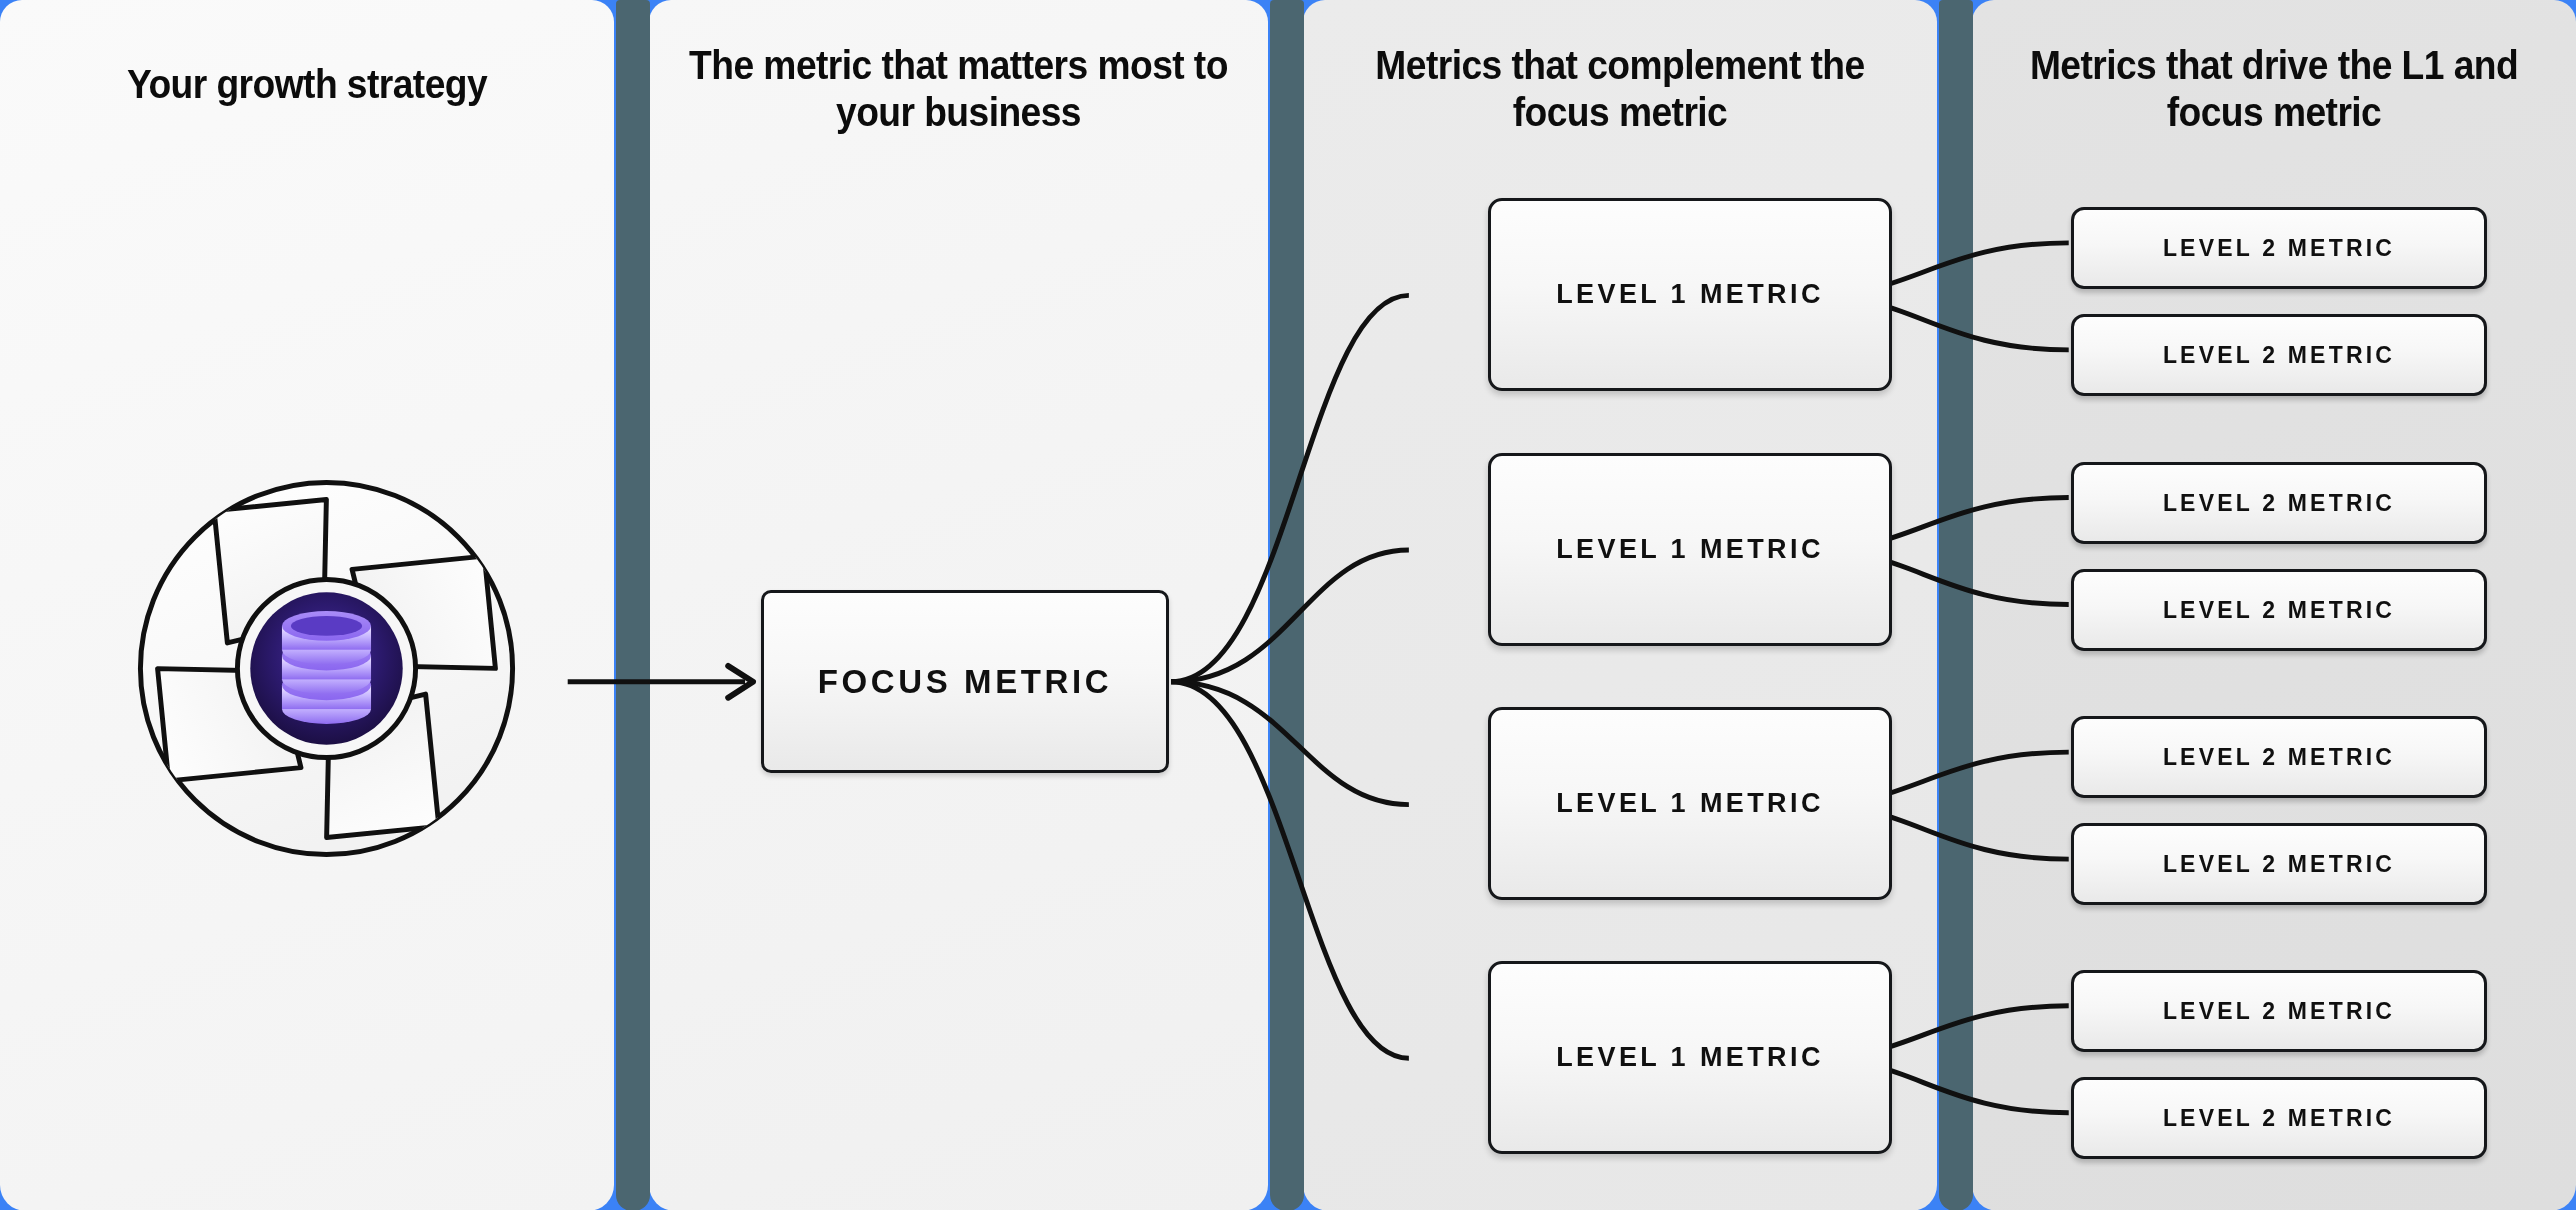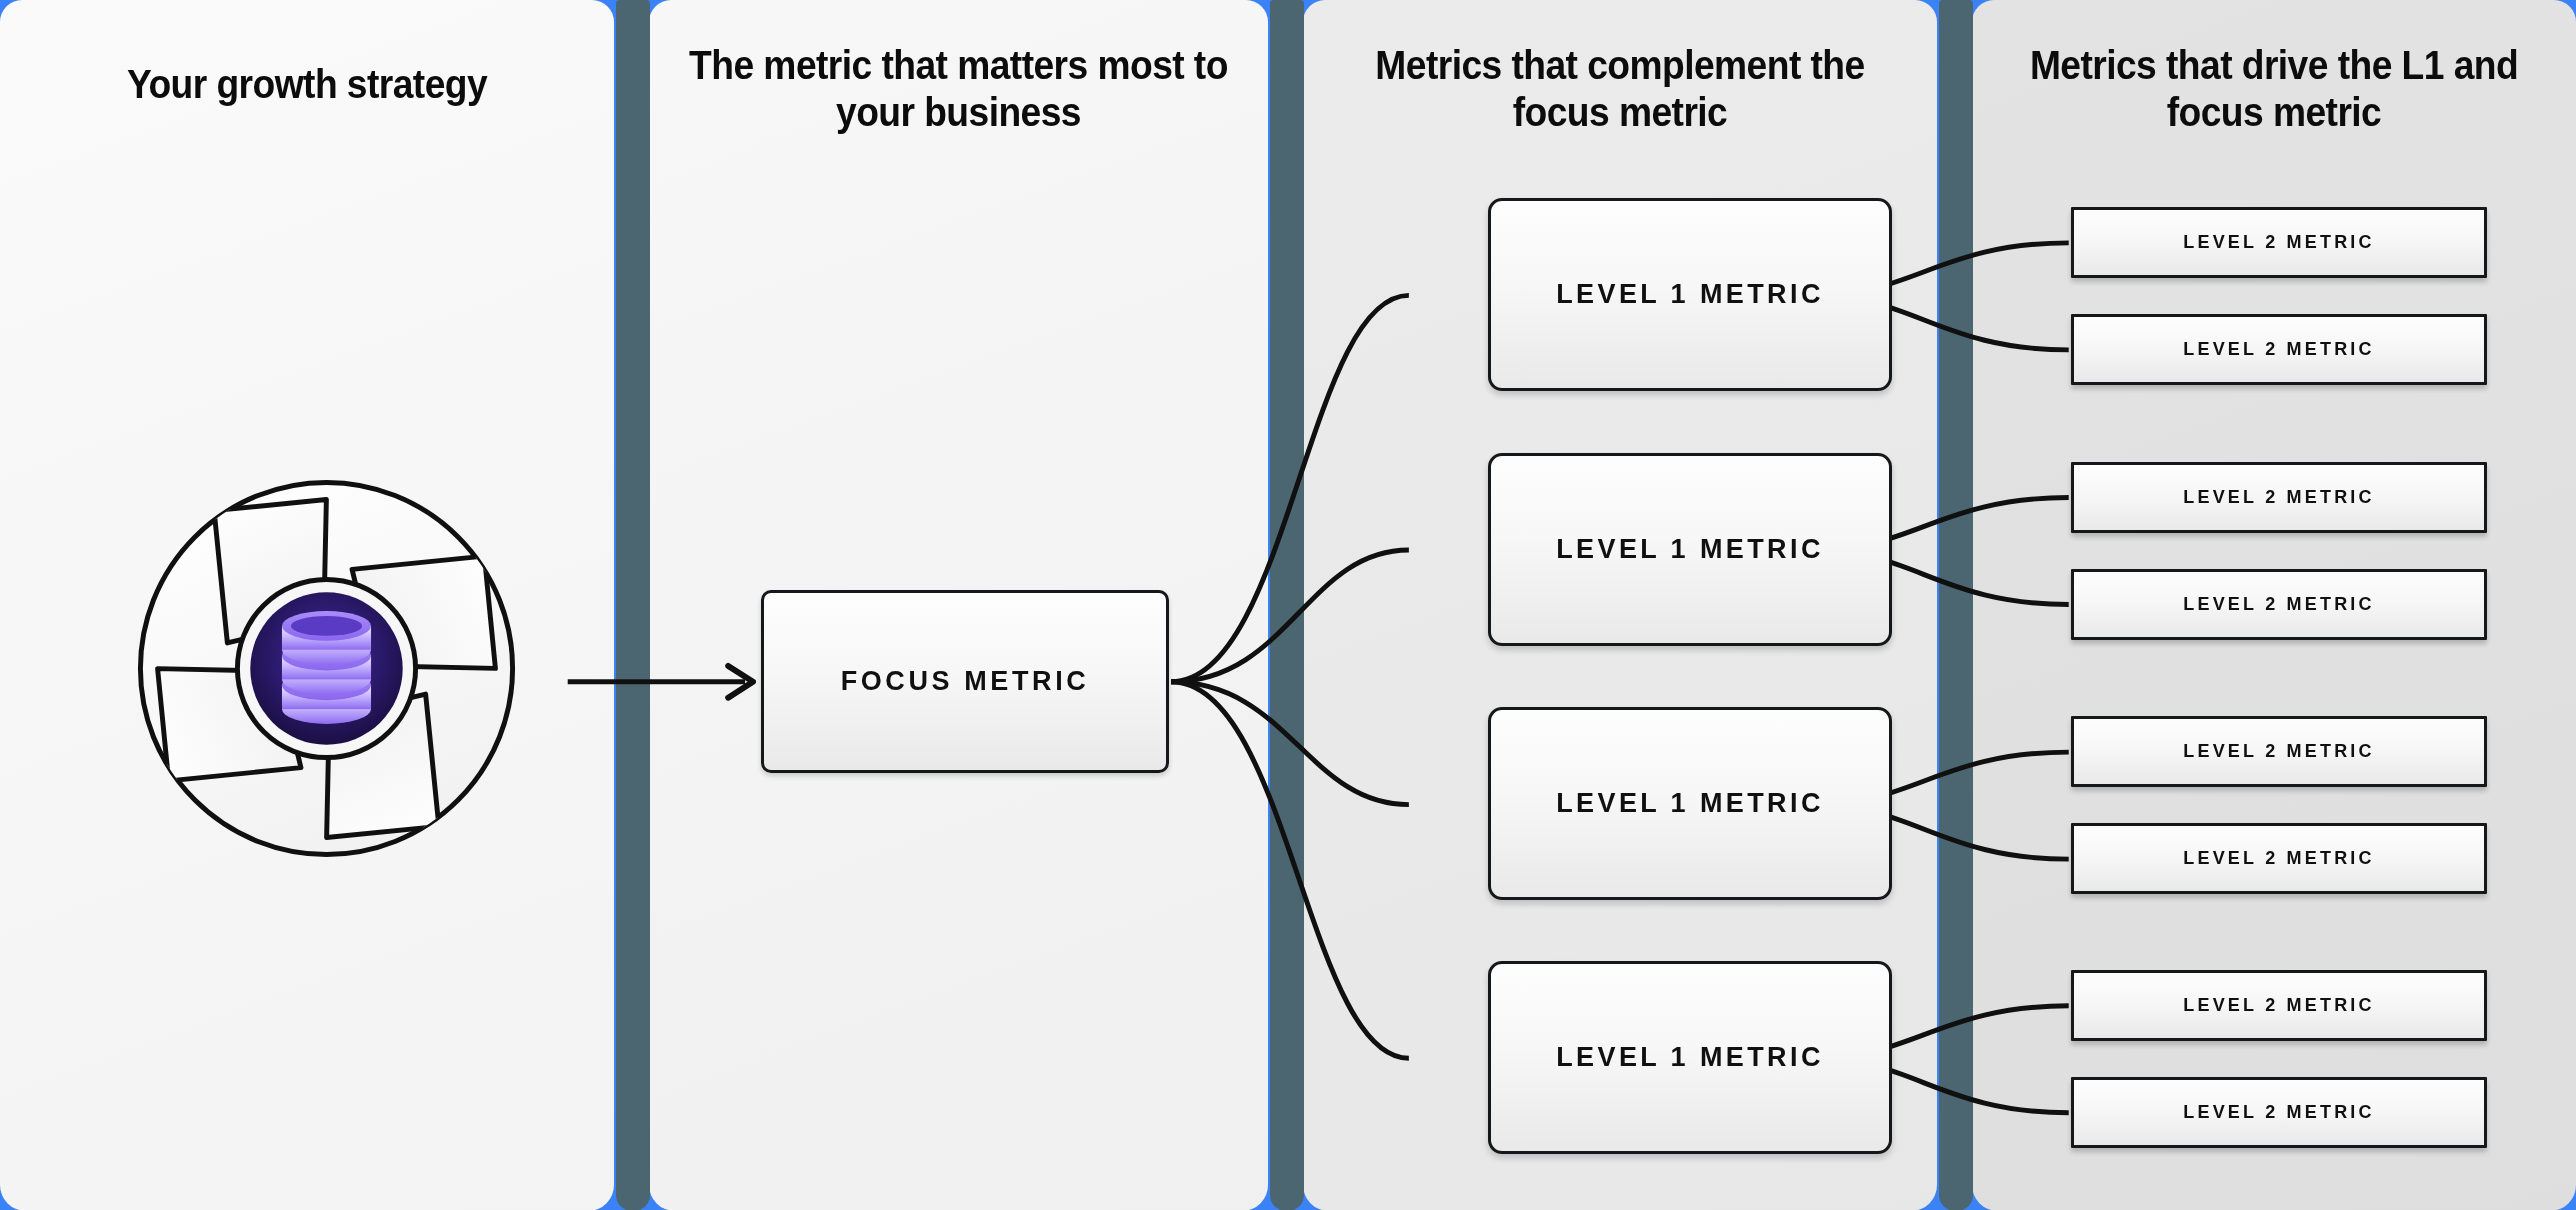--- a/index.html
+++ b/index.html
@@ -91,41 +91,41 @@
     background: linear-gradient(180deg,#fdfdfd 0%,#f7f7f7 45%,#e9e9e9 100%);
     border: 3px solid #15171a;
   }
 
   .node-focus {
     left: 761px;
     top: 590px;
     width: 408px;
     height: 183px;
     border-radius: 10px;
-    font-size: 27px;
+    font-size: 33px;
     letter-spacing: 3.6px;
     box-shadow: 0 3px 5px rgba(0,0,0,0.17);
   }
 
   .node-l1 {
     left: 1488px;
     width: 404px;
     height: 193px;
     border-radius: 14px;
     font-size: 27px;
     letter-spacing: 3.4px;
     box-shadow: 0 4px 6px rgba(0,0,0,0.18);
   }
 
   .node-l2 {
     left: 2071px;
     width: 416px;
-    height: 71px;
-    border-radius: 1px;
-    font-size: 18px;
+    height: 82px;
+    border-radius: 13px;
+    font-size: 23px;
     letter-spacing: 3.2px;
     box-shadow: 0 4px 5px rgba(0,0,0,0.20);
   }
 </style>
 </head>
 <body>
 
 <div id="canvas">
 
   <div class="panel panel-1"></div>

